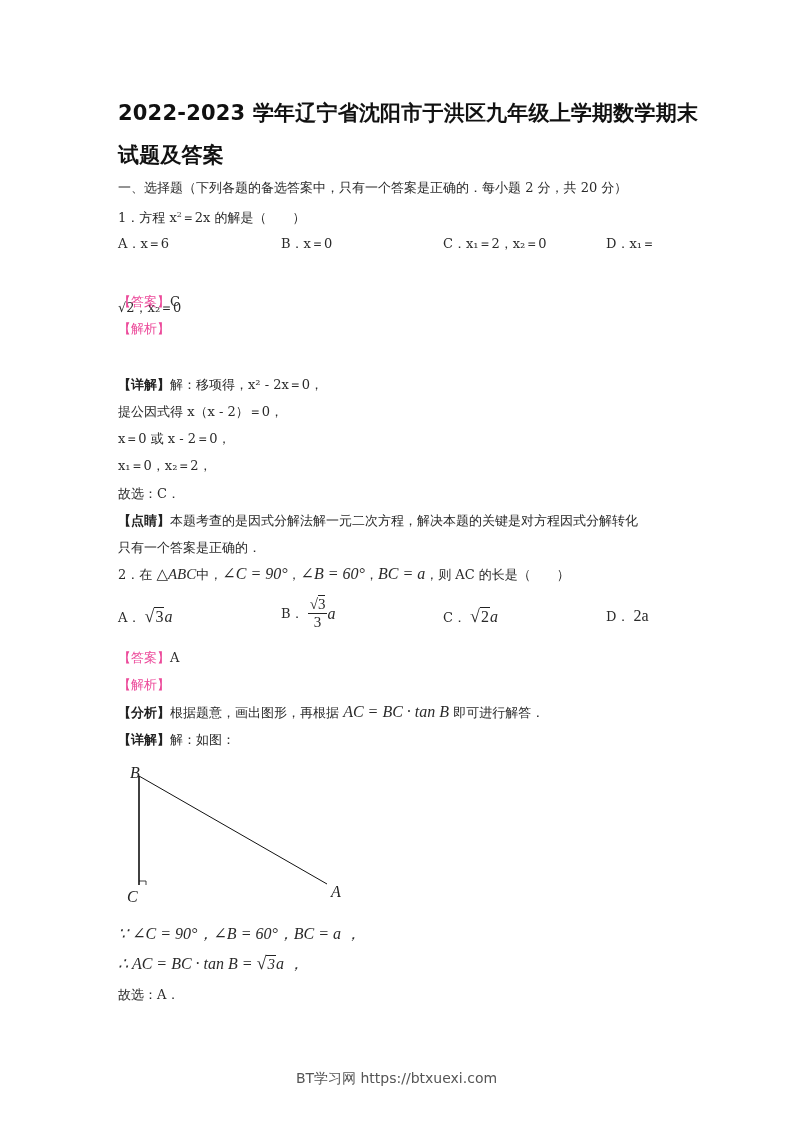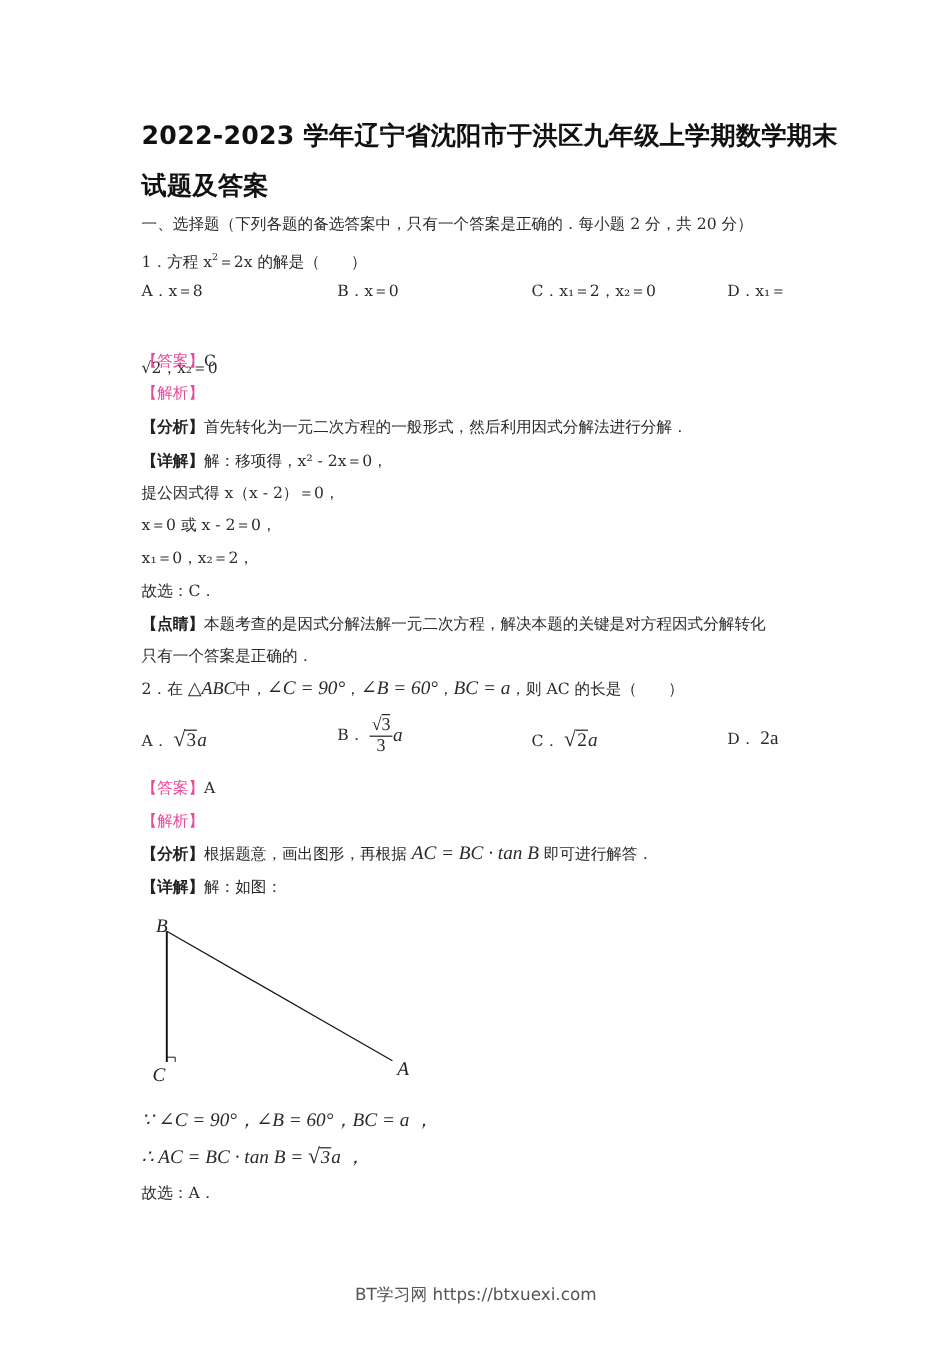--- a/index.html
+++ b/index.html
@@ -45,41 +45,38 @@
   <div class="title" style="top:99px;">2022-2023 学年辽宁省沈阳市于洪区九年级上学期数学期末</div>
   <div class="title" style="top:141px;">试题及答案</div>
 
   <div class="line" style="top:180px;">一、选择题（下列各题的备选答案中，只有一个答案是正确的．每小题 2 分，共 20 分）</div>
 
   <div class="line" style="top:207px;">
     <span>1．方程 x</span><sup>2</sup><span>＝2x 的解是（　　）</span>
   </div>
 
   <div class="opt" style="left:118px; top:236px;">
-    <span>A．</span><span>x＝8</span>
+    <span>A．</span><span>x＝6</span>
   </div>
   <div class="opt" style="left:281px; top:236px;">
     <span>B．</span><span>x＝0</span>
   </div>
   <div class="opt" style="left:443px; top:236px;">
     <span>C．</span><span>x₁＝2，x₂＝0</span>
   </div>
   <div class="opt" style="left:606px; top:236px;">
     <span>D．</span><span>x₁＝</span>
   </div>
   <div class="opt" style="left:118px; top:264px;margin-top:36px;">√2，x₂＝0</div>
 
   <div class="line" style="top:294px;">
     <span class="blue">【答案】</span><span>C</span>
   </div>
   <div class="line" style="top:321px;">
     <span class="blue">【解析】</span>
-  </div>
-  <div class="line" style="top:349px;">
-    <span class="bracket">【分析】</span><span>首先转化为一元二次方程的一般形式，然后利用因式分解法进行分解．</span>
   </div>
   <div class="line" style="top:377px;">
     <span class="bracket">【详解】</span><span>解：移项得，x² - 2x＝0，</span>
   </div>
   <div class="line" style="top:404px;">提公因式得 x（x - 2）＝0，</div>
   <div class="line" style="top:431px;">x＝0 或 x - 2＝0，</div>
   <div class="line" style="top:458px;text-align:center;">x₁＝0，x₂＝2，</div>
   <div class="line" style="top:486px;">故选：C．</div>
   <div class="line" style="top:513px;">
     <span class="bracket">【点睛】</span><span>本题考查的是因式分解法解一元二次方程，解决本题的关键是对方程因式分解转化</span>

